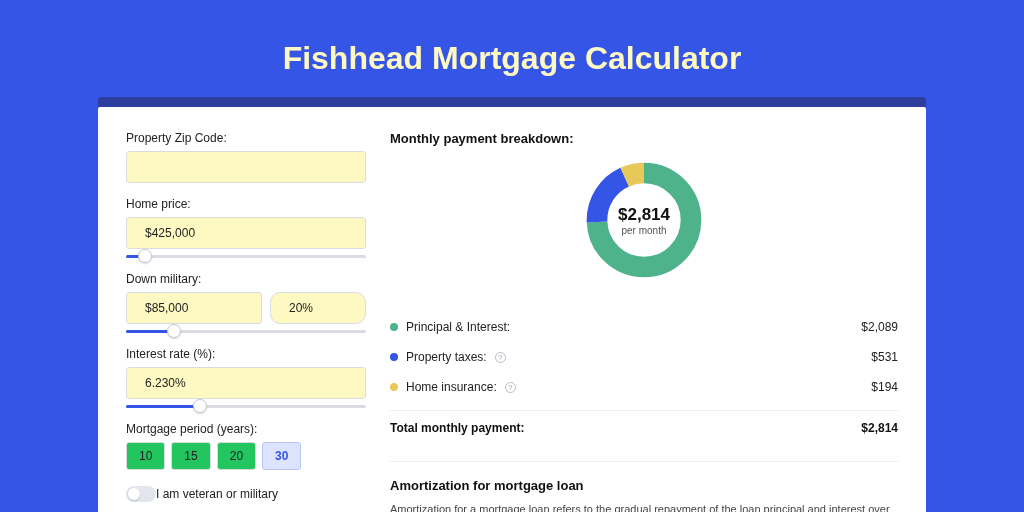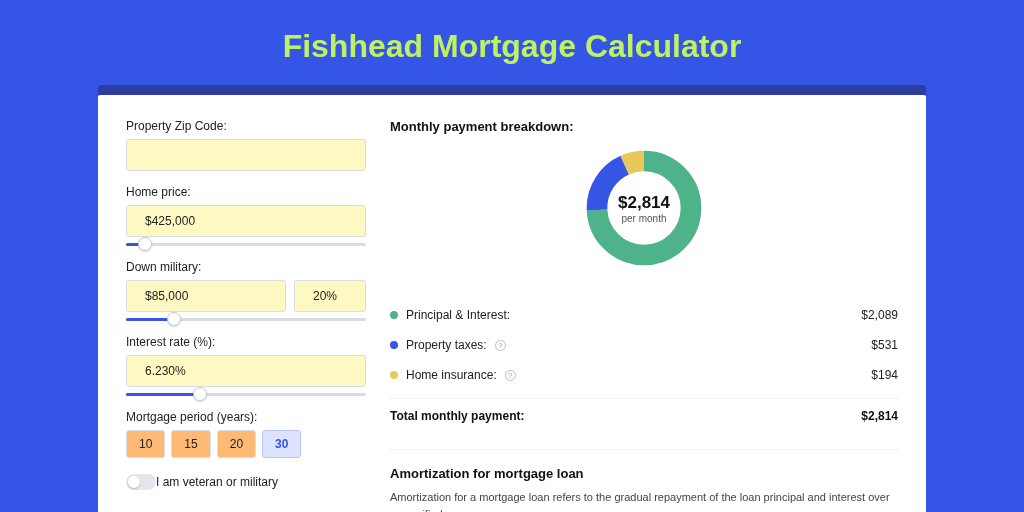--- a/index.html
+++ b/index.html
@@ -1,32 +1,32 @@
 <!DOCTYPE html>
 <html><head>
 <meta charset="utf-8">
 <style>
 * { box-sizing: border-box; margin: 0; padding: 0; font-family: -apple-system, BlinkMacSystemFont, "Segoe UI", Arial, sans-serif; }
 body { background: #3555e6; width: 1024px; height: 512px; overflow: hidden; }
-.page-title { color: #bef264; text-align: center; font-size: 32px; font-weight: 700; padding: 28px 0 20px; }
+.page-title { color: #fef9c3; text-align: center; font-size: 32px; font-weight: 700; padding: 28px 0 20px; margin-top: 12px; }
 .card-wrap { background: #2d3e9e; margin: 0 98px; padding-top: 10px; border-radius: 4px 4px 0 0; }
 .card { background: #fff; border-radius: 2px; padding: 24px 28px 0; display: flex; gap: 24px; height: 420px; overflow: hidden; }
 .left { width: 240px; flex: none; }
 .right { flex: 1; }
 .lbl { font-size: 12px; color: #222; margin-bottom: 6px; display: block; }
 .inp { width: 100%; border: 1px solid #d9dde3; border-radius: 3px; padding: 8px 18px; font-size: 12px; color: #222; background: #fef9c3; }
 .row { margin-bottom: 14px; }
 .slider-track { position: relative; height: 3px; background: #d9dde3; border-radius: 2px; margin-top: 6px; }
 .slider-fill { position: absolute; height: 3px; background: #3555e6; border-radius: 2px; left: 0; }
 .slider-thumb { position: absolute; width: 14px; height: 14px; background: #fff; border: 1px solid #c5cad3; border-radius: 50%; top: -6px; transform: translateX(-50%); box-shadow: 0 1px 2px rgba(0,0,0,0.15); }
 .dp-row { display: flex; gap: 8px; }
 .dp-row .inp:first-child { flex: 1; }
-.dp-row .inp:last-child { width: 72px; }
+.dp-row .inp:last-child { width: 96px; border-radius: 10px; }
 .periods { display: flex; gap: 6px; }
-.period-btn { border: 1px solid #d9dde3; background: #fdba74; border-radius: 3px; padding: 6px 12px; font-size: 12px; cursor: pointer; color: #222; }
+.period-btn { border: 1px solid #d9dde3; background: #22c55e; border-radius: 3px; padding: 6px 12px; font-size: 12px; cursor: pointer; color: #222; }
 .period-btn.active { background: #dbe3ff; border-color: #b8c6ff; color: #3555e6; font-weight: 600; }
 .toggle-row { display: flex; align-items: center; margin-top: 16px; }
 .toggle { width: 30px; height: 16px; background: #e3e6ec; border-radius: 8px; position: relative; }
 .toggle::after { content: ""; position: absolute; width: 12px; height: 12px; background: #fff; border-radius: 50%; top: 2px; left: 2px; box-shadow: 0 1px 2px rgba(0,0,0,0.2); }
 .toggle-lbl { font-size: 12px; color: #222; }
 .section-title { font-size: 13px; font-weight: 700; color: #111; margin-bottom: 12px; }
 .donut-wrap { display: flex; justify-content: center; margin: 6px 0 30px; }
 .donut { position: relative; width: 124px; height: 124px; }
 .donut svg { width: 124px; height: 124px; transform: rotate(-90deg); }
 .donut-center { position: absolute; inset: 0; display: flex; flex-direction: column; align-items: center; justify-content: center; }

